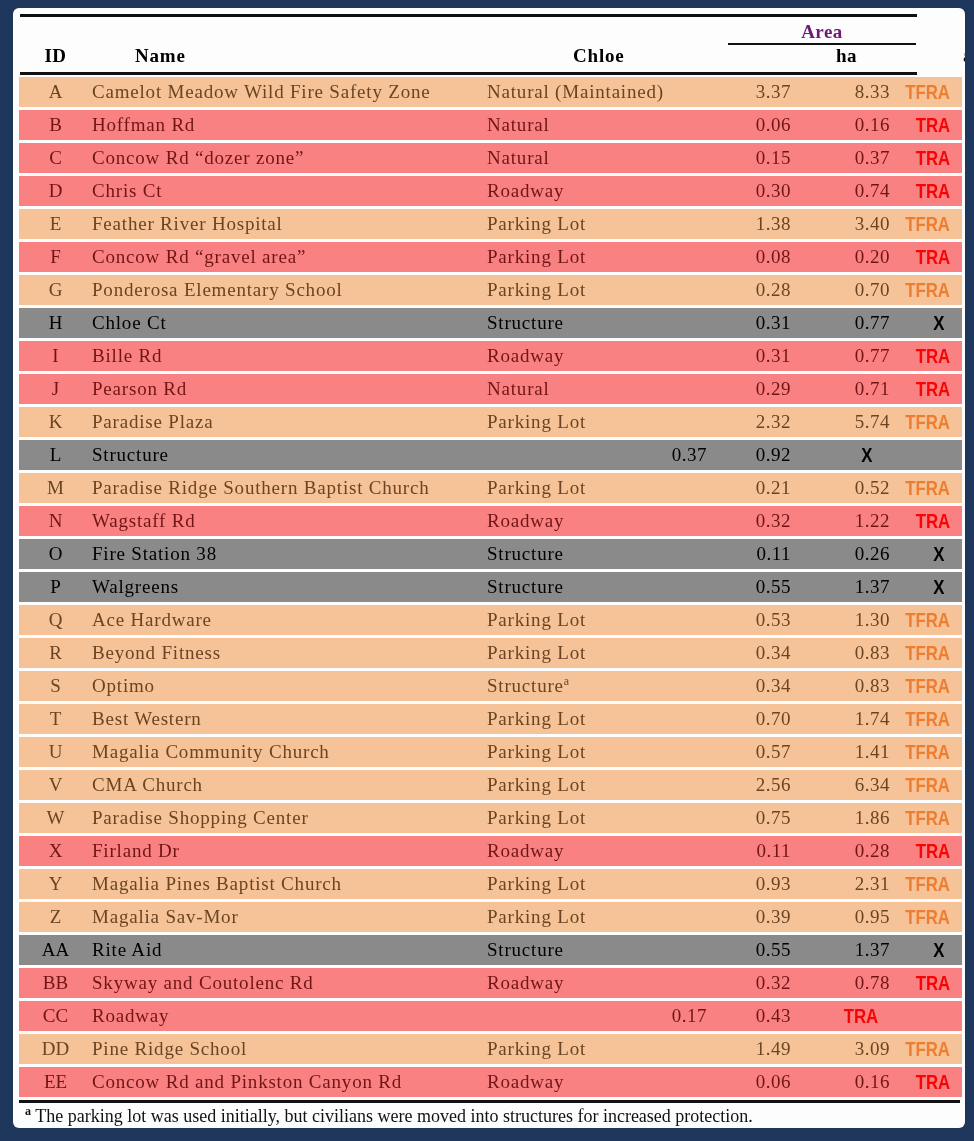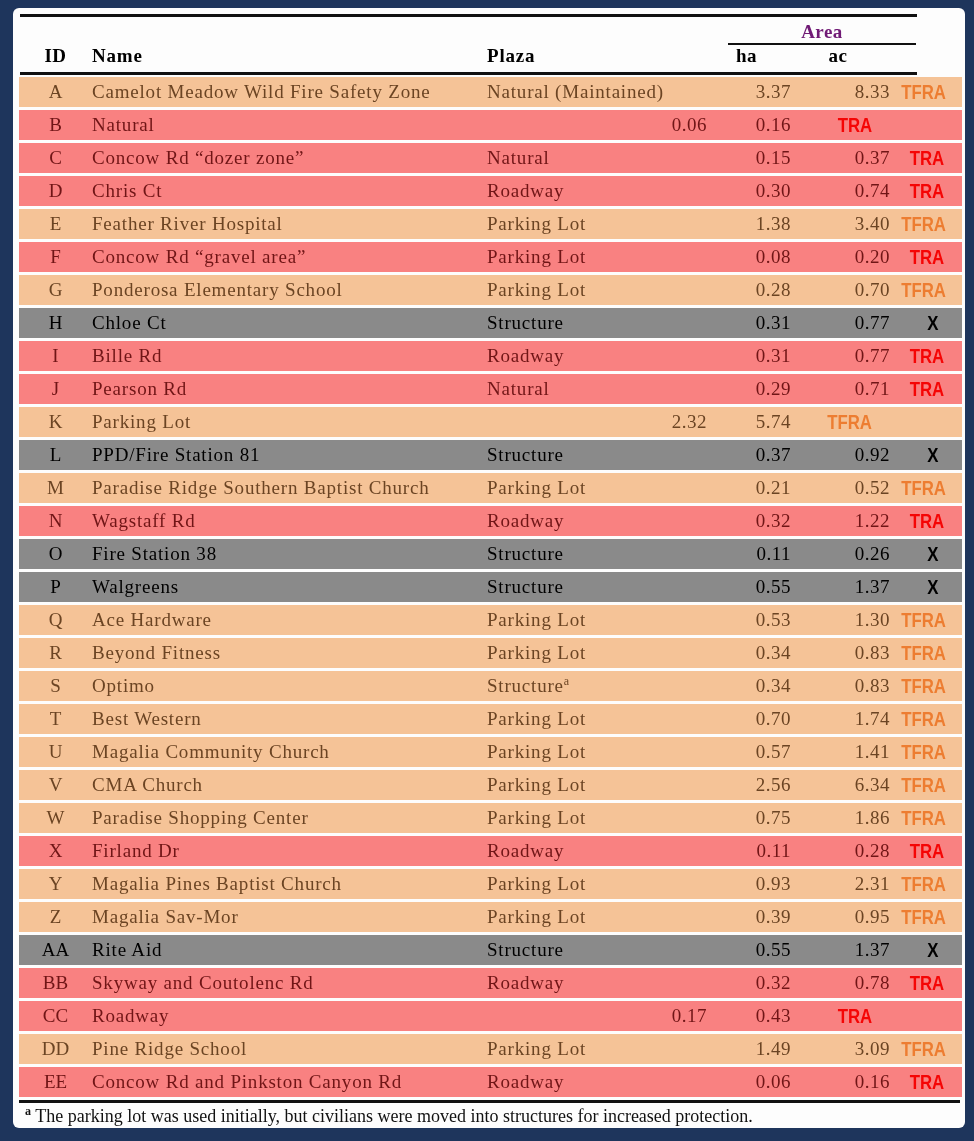--- a/index.html
+++ b/index.html
@@ -33,29 +33,29 @@
     position:absolute;left:709px;width:188px;top:4px;
     text-align:center;font-weight:bold;font-size:19px;letter-spacing:0.5px;color:#701a75;
   }
   .area-underline{position:absolute;left:709px;width:188px;height:2px;bottom:0;}
   .grid{
     display:grid;
     grid-template-columns:73px 395px 220px 84px 99px 72px;
     align-items:center;
   }
   .colhead{height:27px;align-items:end;padding-bottom:8px;box-sizing:border-box;
-    font-weight:bold;font-size:19px;letter-spacing:0.5px;color:#000;}
+    font-weight:bold;font-size:19px;letter-spacing:0.5px;color:#000;gap:43px;}
   .headline{margin-left:1px;width:897px;height:2.5px;}
   .rows{display:flex;flex-direction:column;gap:3px;margin-top:2.5px;}
   .row{height:30px;font-size:19px;}
   .c-id{text-align:center;}
   .c-name,.c-type{text-align:left;letter-spacing:0.8px;}
   .c-num{text-align:right;letter-spacing:0.5px;}
-  .h-num{text-align:center;padding-right:5px;}
-  .c-tag{text-align:right;padding-right:18px;box-sizing:border-box;}
+  .h-num{text-align:left;padding-right:5px;}
+  .c-tag{text-align:right;padding-right:12px;box-sizing:border-box;}
   .tag{
     display:inline-block;
     font-family:"Liberation Sans","DejaVu Sans",sans-serif;
     font-weight:bold;font-size:21px;
     transform:scaleX(0.8);transform-origin:100% 50%;
     letter-spacing:0px;line-height:1;
   }
   sup{font-size:12px;line-height:0;}
   
   .tfra{background:#f5c397;color:#6b4423;}
@@ -81,39 +81,40 @@
       <div class="rule topline"></div>
 
       <div class="area-band">
         <div class="area-label">Area</div>
         <div class="rule area-underline"></div>
       </div>
 
       <div class="grid colhead">
         <div class="c-id">ID</div>
         <div class="c-name">Name</div>
-        <div class="c-type">Plaza</div>
+        <div class="c-type">Chloe</div>
         <div class="h-num">ha</div>
         <div class="h-num">ac</div>
         <div></div>
       </div>
 
       <div class="rule headline"></div>
 
       <div class="rows">
           <div class="grid row tfra">
     <div class="c-id">A</div>
     <div class="c-name">Camelot Meadow Wild Fire Safety Zone</div>
     <div class="c-type">Natural (Maintained)</div>
     <div class="c-num">3.37</div>
     <div class="c-num">8.33</div>
     <div class="c-tag"><span class="tag">TFRA</span></div>
   </div>
           <div class="grid row tra">
     <div class="c-id">B</div>
+    <div class="c-name">Hoffman Rd</div>
     <div class="c-type">Natural</div>
     <div class="c-num">0.06</div>
     <div class="c-num">0.16</div>
     <div class="c-tag"><span class="tag">TRA</span></div>
   </div>
           <div class="grid row tra">
     <div class="c-id">C</div>
     <div class="c-name">Concow Rd “dozer zone”</div>
     <div class="c-type">Natural</div>
     <div class="c-num">0.15</div>
@@ -171,28 +172,28 @@
           <div class="grid row tra">
     <div class="c-id">J</div>
     <div class="c-name">Pearson Rd</div>
     <div class="c-type">Natural</div>
     <div class="c-num">0.29</div>
     <div class="c-num">0.71</div>
     <div class="c-tag"><span class="tag">TRA</span></div>
   </div>
           <div class="grid row tfra">
     <div class="c-id">K</div>
+    <div class="c-name">Paradise Plaza</div>
     <div class="c-type">Parking Lot</div>
     <div class="c-num">2.32</div>
     <div class="c-num">5.74</div>
     <div class="c-tag"><span class="tag">TFRA</span></div>
   </div>
           <div class="grid row x">
     <div class="c-id">L</div>
-    <div class="c-name">PPD/Fire Station 81</div>
     <div class="c-type">Structure</div>
     <div class="c-num">0.37</div>
     <div class="c-num">0.92</div>
     <div class="c-tag"><span class="tag">X</span></div>
   </div>
           <div class="grid row tfra">
     <div class="c-id">M</div>
     <div class="c-name">Paradise Ridge Southern Baptist Church</div>
     <div class="c-type">Parking Lot</div>
     <div class="c-num">0.21</div>

